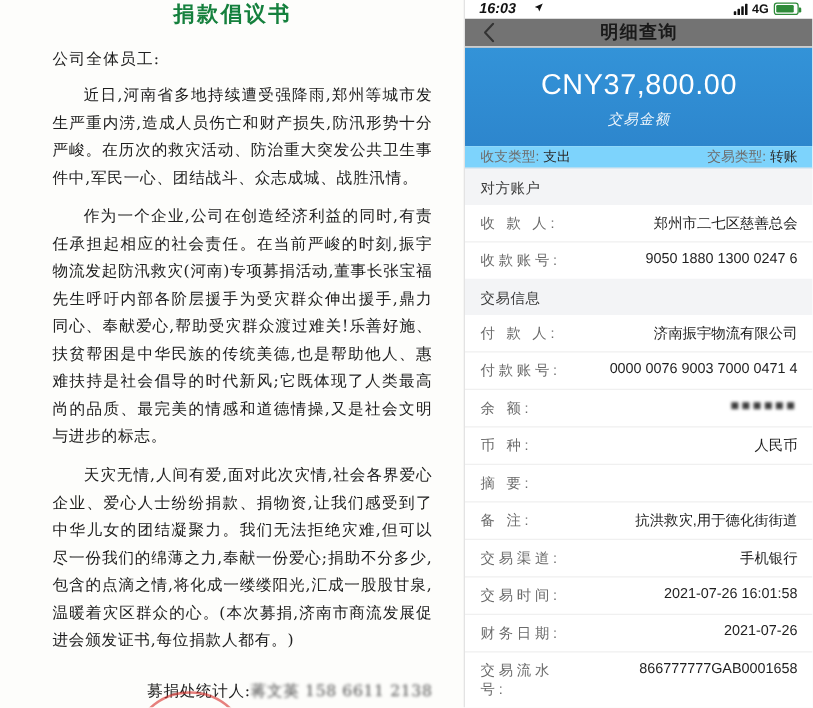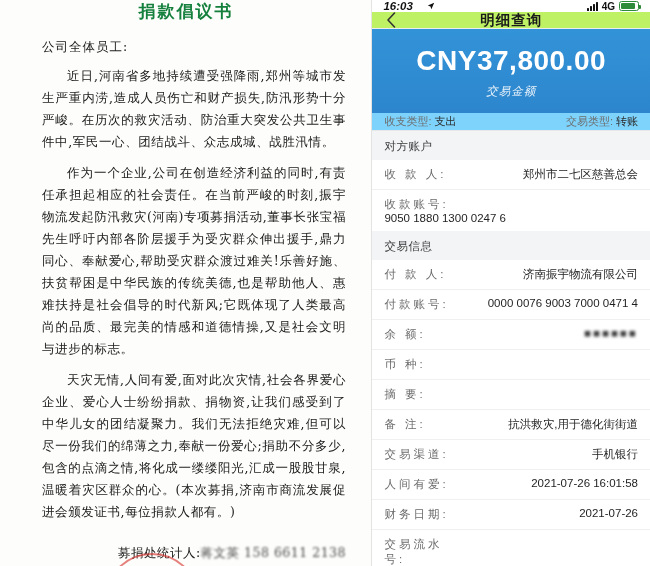--- a/index.html
+++ b/index.html
@@ -152,21 +152,21 @@
     width: 14px;
     background: #2e8b39;
     border-radius: 1px;
     display: block;
   }
 
   .nav-bar {
     height: 40px;
     display: flex;
     align-items: center;
-    background: #bef264;
+    background: #737373;
     border-bottom: 1px solid #ececec;
     position: relative;
   }
   .nav-back {
     width: 38px;
     display: flex;
     align-items: center;
     justify-content: center;
     color: #333;
   }
@@ -182,22 +182,22 @@
   }
 
   .amount-card {
     background: #2f8fd6;
     background: linear-gradient(180deg,#3393d8 0%, #2d86cd 100%);
     color: #fff;
     padding: 16px 0 14px 0;
     text-align: center;
   }
   .amount-value {
-    font-size: 28px;
-    font-weight: bold;
+    font-size: 23px;
+    font-weight: normal;
     letter-spacing: .5px;
   }
   .amount-label {
     font-size: 11.5px;
     margin-top: 7px;
     opacity: .92;
     letter-spacing: 1px;
     font-style: italic;
   }
 
@@ -241,21 +241,21 @@
     text-align: right;
     color: #1f1f1f;
     word-break: break-all;
   }
   .kv .v.masked {
     letter-spacing: 2px;
     color: #3a3a3a;
     filter: blur(1.4px);
   }
   .kv.empty .v { color: #1f1f1f; }
-  .kv:last-child { border-bottom: none; flex-direction: column; }
+  .kv:last-child { border-bottom: none; }
 </style>
 </head>
 <body>
 
 <div class="screen">
 
   <div class="doc-pane">
     <div class="doc-inner">
       <div class="doc-title">捐款倡议书</div>
       <div class="doc-salute">公司全体员工:</div>
@@ -348,35 +348,36 @@
       <div class="kv">
         <span class="k">付款账号:</span>
         <span class="v">0000 0076 9003 7000 0471 4</span>
       </div>
       <div class="kv">
         <span class="k">余    额:</span>
         <span class="v masked">■■■■■■</span>
       </div>
       <div class="kv">
         <span class="k">币    种:</span>
+        <span class="v">人民币</span>
       </div>
       <div class="kv empty">
         <span class="k">摘    要:</span>
         <span class="v"></span>
       </div>
       <div class="kv">
         <span class="k">备    注:</span>
         <span class="v">抗洪救灾,用于德化街街道</span>
       </div>
       <div class="kv">
         <span class="k">交易渠道:</span>
         <span class="v">手机银行</span>
       </div>
       <div class="kv">
-        <span class="k">人间有爱:</span>
+        <span class="k">交易时间:</span>
         <span class="v">2021-07-26 16:01:58</span>
       </div>
       <div class="kv">
         <span class="k">财务日期:</span>
         <span class="v">2021-07-26</span>
       </div>
       <div class="kv">
         <span class="k">交易流水号:</span>
         <span class="v">866777777GAB0001658</span>
       </div>

